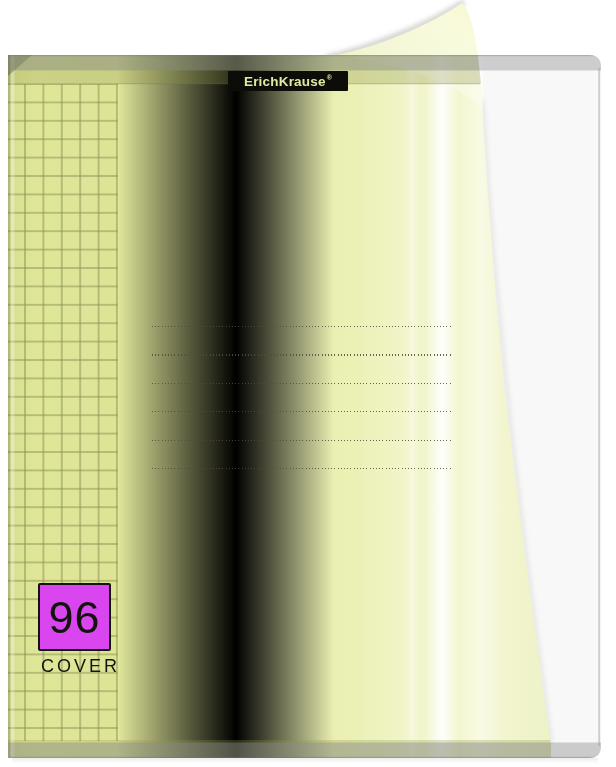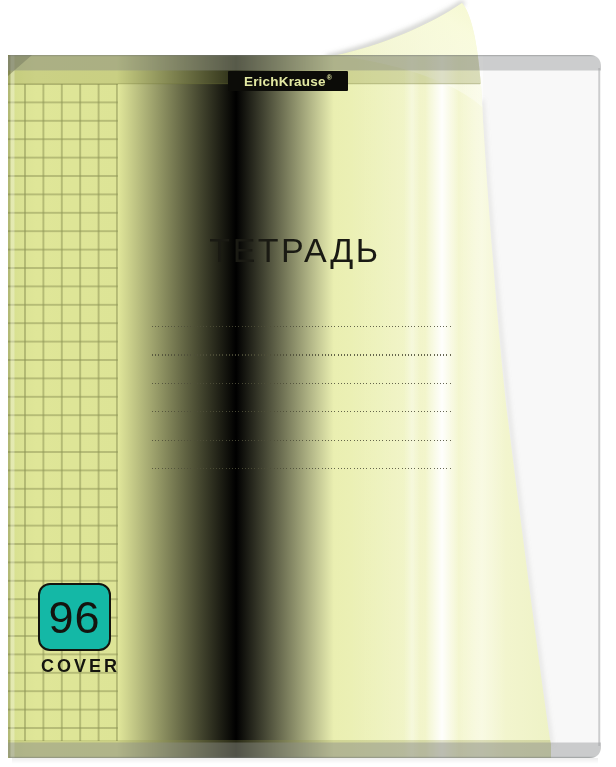--- a/index.html
+++ b/index.html
@@ -9,24 +9,24 @@
   .overlay{position:absolute;z-index:5;}
   .logo-box{left:228px;top:71px;width:120px;height:20px;display:flex;align-items:center;justify-content:center;
             border-radius:1px;}
   .logo-text{color:#e3e9a2;font-weight:700;font-size:13.5px;letter-spacing:0.2px;line-height:1;}
   .logo-text sup{font-size:7px;vertical-align:6px;margin-left:1px;}
   .nb-title{left:128px;top:233px;width:334px;text-align:center;font-size:34px;font-weight:300;
             letter-spacing:2.5px;color:#1a1a13;line-height:34px;}
   .name-lines{left:152px;top:326px;width:301px;}
   .name-line{width:301px;height:1.2px;margin-bottom:27.2px;
              background:repeating-linear-gradient(to right, rgba(78,78,56,.85) 0 1px, rgba(0,0,0,0) 1px 3.2px);}
-  .badge{left:38px;top:583px;width:69px;height:64px;border:2.5px solid #14140e;border-radius:12px;
-         background:#14b8a6;display:flex;align-items:center;justify-content:center;}
+  .badge{left:38px;top:583px;width:69px;height:64px;border:2.5px solid #14140e;border-radius:2px;
+         background:#d946ef;display:flex;align-items:center;justify-content:center;}
   .badge-num{font-size:45px;font-weight:300;color:#14140e;line-height:1;letter-spacing:1px;}
-  .cover-word{left:41px;top:657px;font-size:18px;font-weight:700;letter-spacing:3px;color:#15150f;line-height:1;}
+  .cover-word{left:41px;top:657px;font-size:18px;font-weight:400;letter-spacing:3px;color:#15150f;line-height:1;}
   .pro-word{left:39px;top:673px;font-size:32px;font-weight:300;letter-spacing:0.5px;color:#15150f;line-height:1;}
 </style>
 </head>
 <body>
 
 <div class="stage">
 
   <svg width="616" height="767" viewBox="0 0 616 767">
     <defs>
       <clipPath id="sheetClip">
@@ -107,21 +107,20 @@
       <rect x="598.3" y="68" width="1.8" height="678" fill="#9fa2a4" opacity="0.50"></rect>
     </g>
 
     <rect x="12" y="758" width="586" height="6" fill="url(#gshadow)"></rect>
   </svg>
 
   <div class="overlay logo-box" style="background: rgb(12, 12, 8);">
     <span class="logo-text"><span>ErichKrause</span><sup>®</sup></span>
   </div>
 
-  <div class="overlay nb-title">ТЕТРАДЬ</div>
 
   <div class="overlay name-lines" id="name-lines">
       <div class="name-line"></div>
       <div class="name-line"></div>
       <div class="name-line"></div>
       <div class="name-line"></div>
       <div class="name-line"></div>
       <div class="name-line"></div>
     </div>
 

